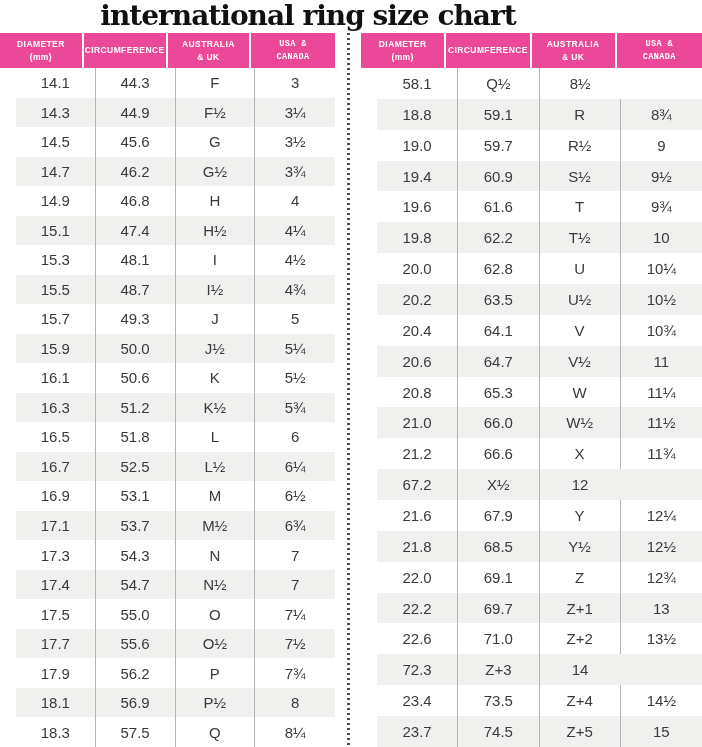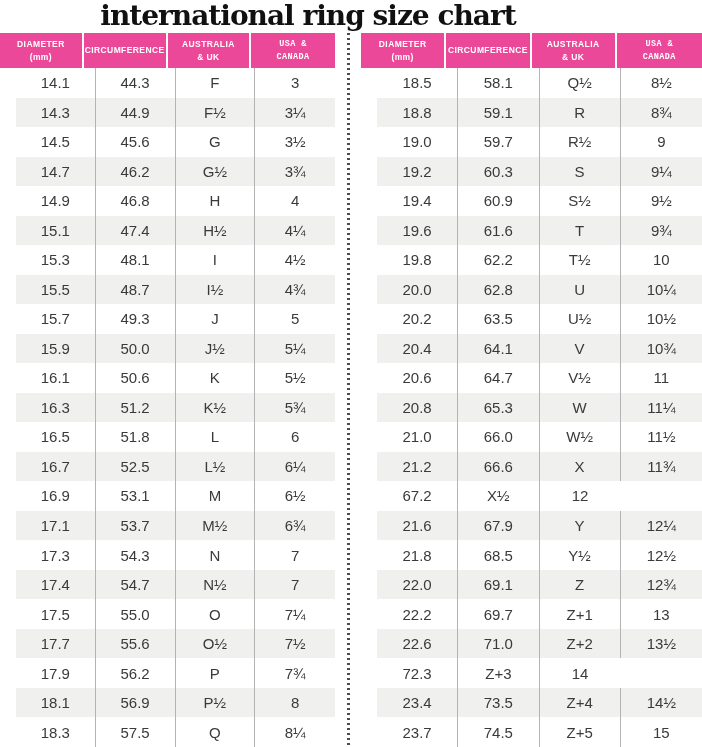--- a/index.html
+++ b/index.html
@@ -223,44 +223,37 @@
           <span>AUSTRALIA</span>
           <span>&amp; UK</span>
         </div>
         <div class="th">
           <span>USA &amp;</span>
           <span>CANADA</span>
         </div>
       </div>
       <div class="tbody">
           <div class="trow">
-            <div class="tcell">18.5</div>
             <div class="tcell">58.1</div>
             <div class="tcell">Q½</div>
             <div class="tcell">8½</div>
           </div>
           <div class="trow">
             <div class="tcell">18.8</div>
             <div class="tcell">59.1</div>
             <div class="tcell">R</div>
             <div class="tcell">8¾</div>
           </div>
           <div class="trow">
             <div class="tcell">19.0</div>
             <div class="tcell">59.7</div>
             <div class="tcell">R½</div>
             <div class="tcell">9</div>
           </div>
           <div class="trow">
-            <div class="tcell">19.2</div>
-            <div class="tcell">60.3</div>
-            <div class="tcell">S</div>
-            <div class="tcell">9¼</div>
-          </div>
-          <div class="trow">
             <div class="tcell">19.4</div>
             <div class="tcell">60.9</div>
             <div class="tcell">S½</div>
             <div class="tcell">9½</div>
           </div>
           <div class="trow">
             <div class="tcell">19.6</div>
             <div class="tcell">61.6</div>
             <div class="tcell">T</div>
             <div class="tcell">9¾</div>

